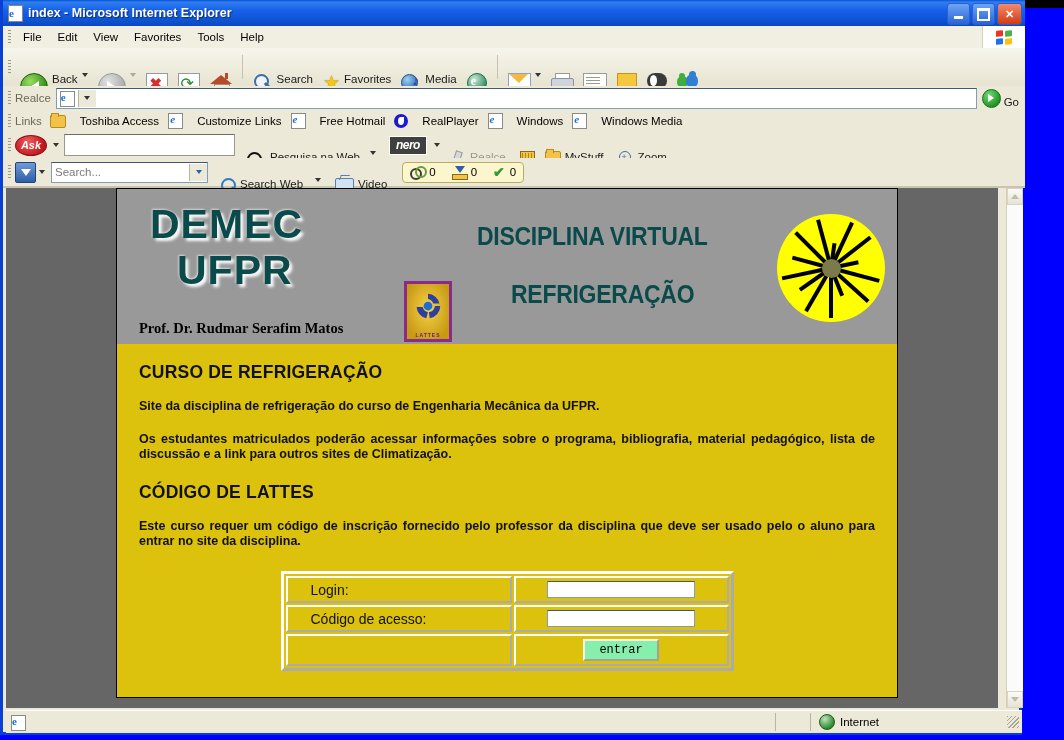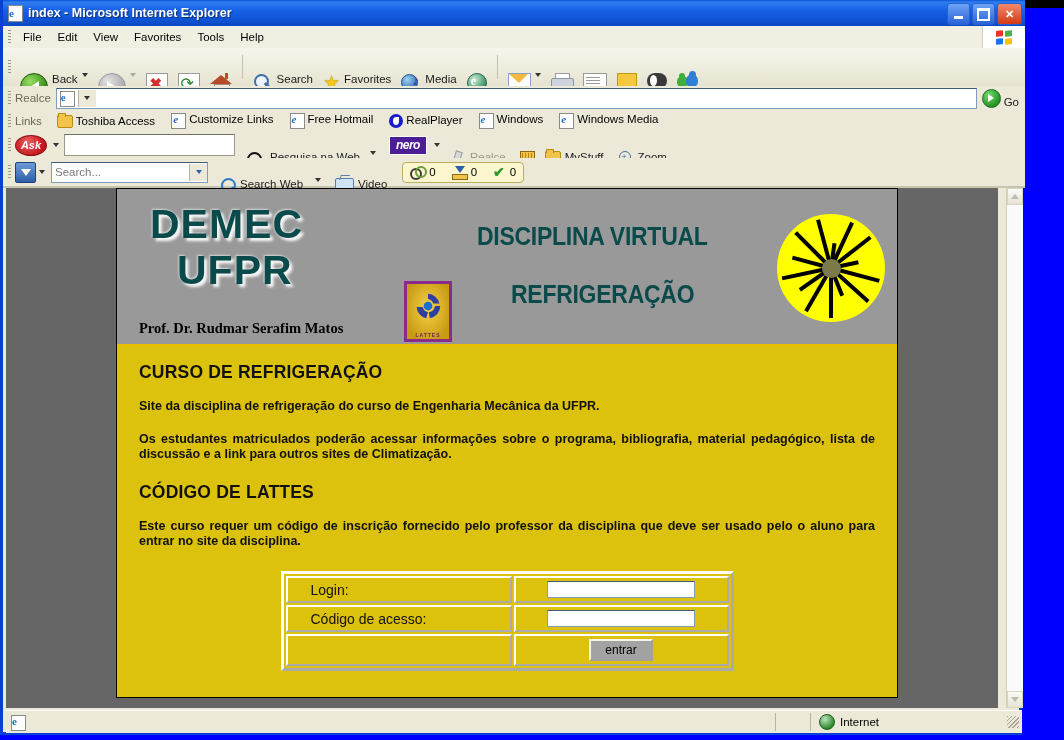--- a/index.html
+++ b/index.html
@@ -118,36 +118,36 @@
   .addr-drop{width:17px;height:17px;background:#ece9d8;border-left:1px solid #b8b5a2;
      display:flex;align-items:center;justify-content:center;flex:none;}
   .go-btn{display:flex;align-items:flex-end;gap:3px;margin:0 6px 0 5px;}
   .go-arrow{width:17px;height:17px;border-radius:50%;background:radial-gradient(circle at 35% 30%,#6fdc6f,#1f8f1f 75%);
      border:1px solid #14701a;display:flex;align-items:center;justify-content:center;}
   .go-arrow .ga{width:0;height:0;border-top:4px solid transparent;border-bottom:4px solid transparent;border-left:6px solid #fff;}
 
   
   .linksbar{position:absolute;left:0;top:110px;width:1022px;height:22px;background:#ece9d8;
      display:flex;align-items:center;border-bottom:1px solid #d4d0b8;}
-  .lk{display:flex;gap:3px;margin-right:9px;font-size:11.5px;margin-left:7px;}
+  .lk{display:flex;align-items:center;gap:14px;margin-right:9px;font-size:11.5px;}
   .folder{width:14px;height:11px;background:#f3c24b;border:1px solid #b98c14;border-radius:1px 2px 2px 2px;position:relative;}
   .folder:before{content:"";position:absolute;left:0;top:-3px;width:6px;height:3px;background:#f3c24b;border:1px solid #b98c14;border-bottom:none;border-radius:1px 1px 0 0;}
   .pgicon{width:13px;height:14px;background:#fff;border:1px solid #8a8a8a;position:relative;}
   .pgicon i{position:absolute;left:1px;top:-1px;font-size:11px;color:#1a6fd0;font-weight:bold;font-family:"Liberation Serif",serif;}
   .rp{width:14px;height:14px;border-radius:50%;background:#1a1ad0;position:relative;}
   .rp:after{content:"";position:absolute;left:4px;top:3px;width:6px;height:8px;background:#fff;border-radius:50% 0 50% 50%;}
 
   
   .askbar{position:absolute;left:0;top:132px;width:1022px;height:26px;background:#ece9d8;
      display:flex;align-items:center;border-bottom:1px solid #d4d0b8;}
   .ask-logo{width:30px;height:19px;border-radius:50%;background:radial-gradient(circle at 40% 30%,#f05b5b,#c1181f 70%);
      border:1px solid #8d0f14;color:#fff;font-weight:bold;font-style:italic;font-size:11px;
      display:flex;align-items:center;justify-content:center;font-family:"Liberation Sans",sans-serif;}
   .ask-input{width:165px;height:18px;background:#fff;border:1px solid #9a9a8a;border-top-color:#6f6f62;margin-left:5px;}
-  .nero{background:#4c1d95;color:#fff;font-weight:bold;font-style:italic;font-size:12px;padding:1px 6px 2px;
+  .nero{background:#404040;color:#fff;font-weight:bold;font-style:italic;font-size:12px;padding:1px 6px 2px;
      border:1px solid #fff;font-family:"Liberation Sans",sans-serif;letter-spacing:-.5px;}
   .ico-hl{width:15px;height:16px;position:relative;}
   .ico-hl .pen{position:absolute;left:3px;top:0;width:5px;height:11px;background:#d8d8d8;border:1px solid #999;transform:rotate(18deg);}
   .ico-hl .ink{position:absolute;left:1px;top:11px;width:12px;height:3px;background:#f4e22a;}
   .disabled{color:#9a9a8a;}
   .ico-shelf{width:13px;height:17px;background:#f3c24b;border:1px solid #8a6a0f;position:relative;}
   .ico-shelf i{position:absolute;left:1px;top:1px;right:1px;bottom:1px;
      background:repeating-linear-gradient(90deg,#b8860b 0 1px,#f3c24b 1px 3px);}
   .ico-mag{width:15px;height:15px;position:relative;}
   .ico-mag .lz{position:absolute;left:0;top:0;width:10px;height:10px;border:1.5px solid #3e6ea8;border-radius:50%;}
@@ -221,22 +221,22 @@
   .h-title2{color:#111;font-size:17.5px;font-weight:bold;margin:20px 0 16px 0;letter-spacing:.2px;
      font-family:"Liberation Sans",sans-serif;}
   .p-body{color:#111;font-size:12.5px;font-weight:bold;line-height:15px;margin:0 0 18px 0;text-align:justify;
      font-family:"Liberation Sans",sans-serif;}
   .logintable{margin:22px auto 0 auto;border:3px solid #fff;border-style:outset;border-collapse:separate;
      border-spacing:2px;background:#ddc20d;}
   .logintable td{border:2px solid #fff;border-style:outset;padding:3px 23px;background:#ddc20d;}
   .lbl-cell{width:176px;font-size:14px;color:#111;font-family:"Liberation Sans",sans-serif;}
   .in-cell{width:165px;text-align:center;}
   .txtin{width:148px;height:17px;background:#fff;border:1px solid #7f9db9;border-top-color:#3d5a75;box-sizing:border-box;}
-  .entrar{padding:2px 14px;font-size:12px;background:#a3a3a3;border:2px outset #f5f3ea;
-     font-family:Liberation Sans, sans-serif;color:#000;}
+  .entrar{padding:2px 14px;font-size:12px;background:#86efac;border:2px outset #f5f3ea;
+     font-family:Liberation Mono, monospace;color:#000;}
 
   
   .statusbar{position:absolute;left:3px;top:710px;width:1016px;height:22px;background:#ece9d8;
      border-top:1px solid #fff;display:flex;align-items:center;}
   .st-ie{width:16px;height:15px;margin-left:4px;position:relative;}
   .st-ie .pg3{position:absolute;left:1px;top:0;width:13px;height:14px;background:#fff;border:1px solid #8a8a8a;}
   .st-ie .e4{position:absolute;left:2px;top:0;font-size:11px;color:#1a6fd0;font-weight:bold;font-family:"Liberation Serif",serif;}
   .st-sep{width:1px;height:18px;background:#b8b5a2;}
   .st-zone{display:flex;align-items:center;gap:5px;padding:0 8px;font-size:11.5px;}
   .globe2{width:14px;height:14px;border-radius:50%;background:radial-gradient(circle at 35% 30%,#bfe3bf,#2f8b2f 70%);

